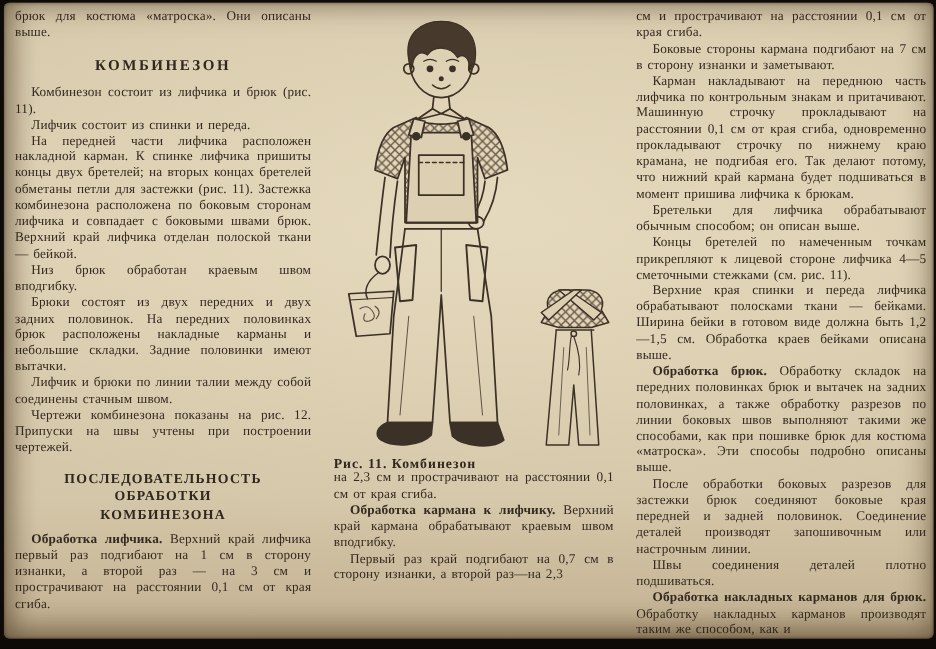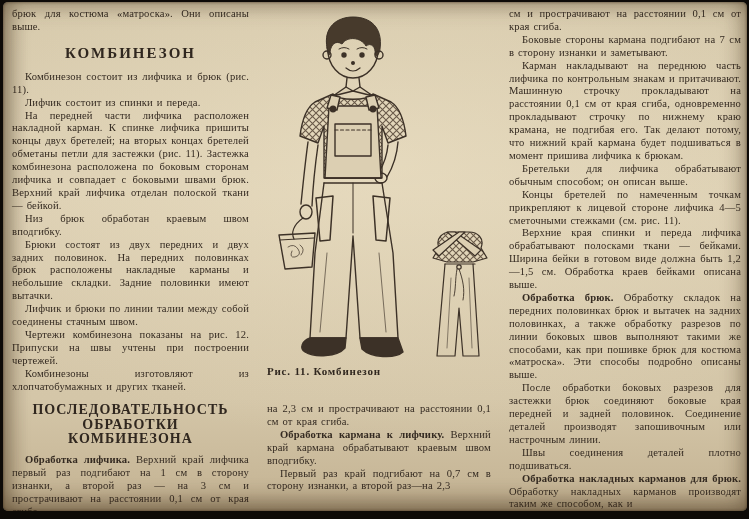--- a/index.html
+++ b/index.html
@@ -23,45 +23,44 @@
     box-shadow: inset 0 -10px 22px rgba(55,38,18,.30), inset 8px 0 18px rgba(55,38,18,.18);}
   .cols{display:flex;gap:18px;padding:6px 6px 0 9px;box-sizing:border-box;height:100%;}
   .col{color:#342a21;}
   .col-left{width:242px;}
   .col-mid{width:224px;display:flex;flex-direction:column;}
   .col-right{width:237px;}
   .para{margin:0;font-size:10.6px;line-height:12.9px;text-align:justify;text-indent:13px;
     letter-spacing:.15px;word-spacing:1.1px;color:#342a21;}
   .noindent{text-indent:0;}
   .lead{font-weight:bold;}
-  .h1{font-size:15px;font-weight:bold;letter-spacing:2px;text-align:center;margin:11px 0 9px;color:#30271f;}
-  .h2{font-size:14px;font-weight:bold;letter-spacing:1px;text-align:center;line-height:14.5px;margin:10px 4px 7px;color:#30271f;}
+  .h1{font-size:12px;font-weight:bold;letter-spacing:2px;text-align:center;margin:11px 0 9px;color:#30271f;}
+  .h2{font-size:11px;font-weight:bold;letter-spacing:1px;text-align:center;line-height:14.5px;margin:10px 4px 7px;color:#30271f;}
   .figure{height:352px;}
   .figure svg{display:block;}
   .caption{text-align:left;font-weight:bold;font-size:11px;letter-spacing:.8px;margin-top:5px;color:#30271f;}
-  .mid-text{margin-top:26px;}
+  .mid-text{}
 </style>
 </head>
 <body>
 
 <div class="photo">
   <div class="page">
     <div class="cols">
 
       <div class="col col-left">
         <p class="para noindent"><b class="lead"></b><span>брюк для костюма «матроска». Они описаны выше.</span></p>
         <h1 class="h1">КОМБИНЕЗОН</h1>
         <p class="para"><b class="lead"></b><span>Комбинезон состоит из лифчика и брюк (рис. 11).</span></p>
         <p class="para"><b class="lead"></b><span>Лифчик состоит из спинки и переда.</span></p>
         <p class="para"><b class="lead"></b><span>На передней части лифчика расположен накладной карман. К спинке лифчика пришиты концы двух бретелей; на вторых концах бретелей обметаны петли для застежки (рис. 11). Застежка комбинезона расположена по боковым сторонам лифчика и совпадает с боковыми швами брюк. Верхний край лифчика отделан полоской ткани — бейкой.</span></p>
         <p class="para"><b class="lead"></b><span>Низ брюк обработан краевым швом вподгибку.</span></p>
         <p class="para"><b class="lead"></b><span>Брюки состоят из двух передних и двух задних половинок. На передних половинках брюк расположены накладные карманы и небольшие складки. Задние половинки имеют вытачки.</span></p>
         <p class="para"><b class="lead"></b><span>Лифчик и брюки по линии талии между собой соединены стачным швом.</span></p>
         <p class="para"><b class="lead"></b><span>Чертежи комбинезона показаны на рис. 12. Припуски на швы учтены при построении чертежей.</span></p>
-        <p class="para"><b class="lead"></b><span>Комбинезоны изготовляют из хлопчатобумажных и других тканей.</span></p>
         <h2 class="h2">
           <span>ПОСЛЕДОВАТЕЛЬНОСТЬ ОБРАБОТКИ</span><br>
           <span>КОМБИНЕЗОНА</span>
         </h2>
         <p class="para"><b class="lead">Обработка лифчика.</b><span> Верхний край лифчика первый раз подгибают на 1 см в сторону изнанки, а второй раз — на 3 см и прострачивают на расстоянии 0,1 см от края сгиба.</span></p>
 
       </div>
 
       <div class="col col-mid">
         <div class="figure">

